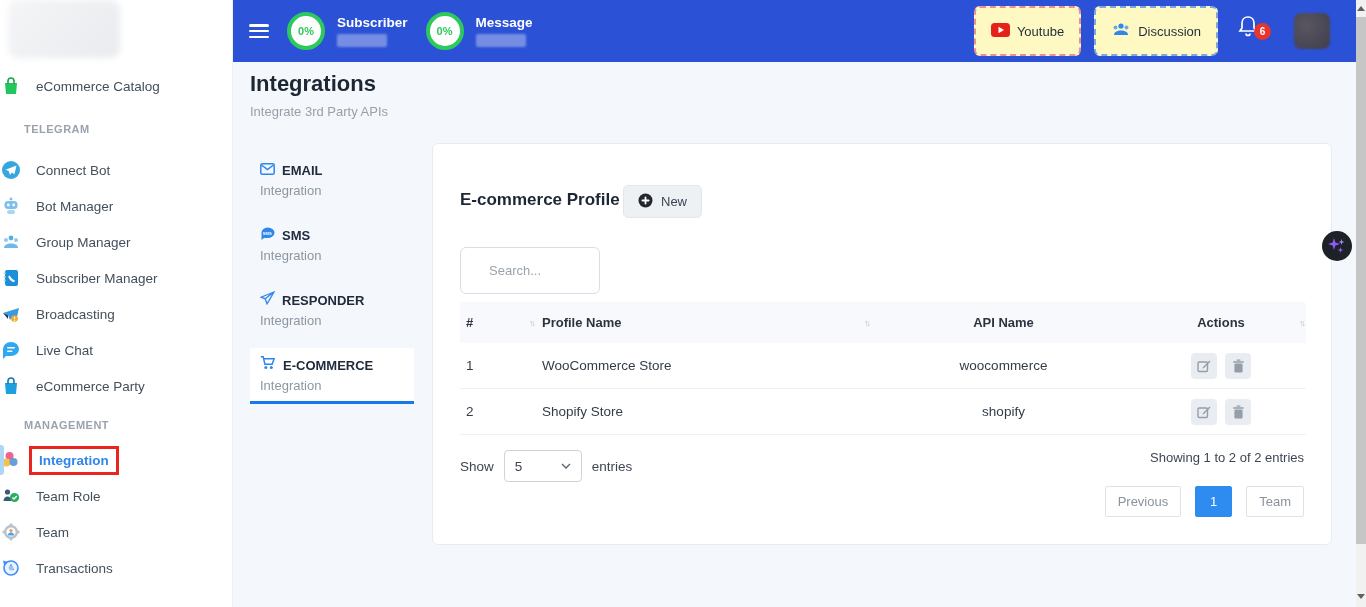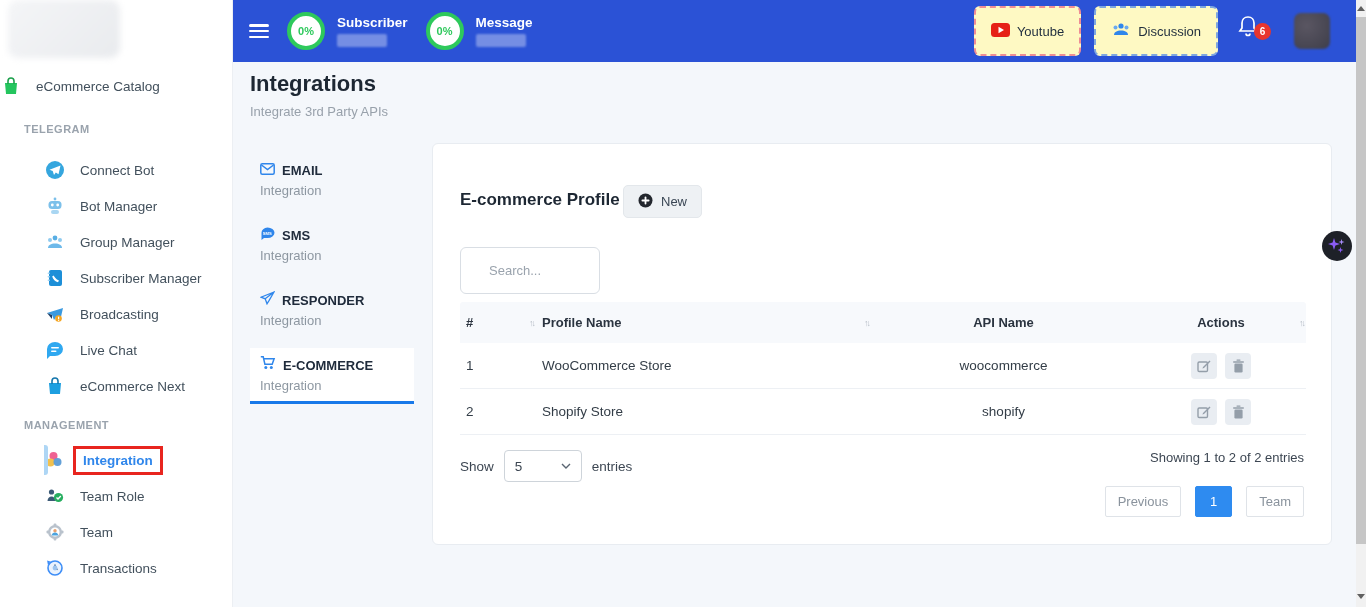--- a/index.html
+++ b/index.html
@@ -9,21 +9,21 @@
 
   
   .sidebar { position:absolute; left:0; top:0; width:233px; height:607px; background:#ffffff; border-right:1px solid #eceff3; z-index:3; }
   .logo-blob { margin:0 0 0 8px; width:112px; height:58px; background:linear-gradient(135deg,#f4f5f7,#e9ebee); border-radius:10px; filter:blur(3px); }
   .side-item { display:flex; align-items:center; height:36px; cursor:pointer; position:relative; }
   .side-item .ic { width:22px; height:20px; display:flex; align-items:center; justify-content:center; flex:0 0 22px; }
   .side-item .lbl { margin-left:14px; font-size:13.5px; color:#42505c; }
   .catalog-item { margin-top:14px; height:28px; }
   .section-head { margin-top:20px; height:18px; padding-left:24px; font-size:11px; font-weight:bold; letter-spacing:.5px; color:#9aa3ad; display:flex; align-items:center; }
   .section-head.mgmt { margin-top:12px; }
-  .side-group { margin-top:14px;margin-left:44px; }
+  .side-group { margin-top:14px; }
   .side-group.mgmt { margin-top:8px; }
   .active-bar { position:absolute; left:0; top:3px; width:4px; height:30px; background:#aed6f5; border-radius:0 3px 3px 0; }
   .hl-red { border:3px solid #e8251f; padding:2px 7px 3px 7px; margin-left:7px; }
   .hl-red .lbl-active { font-size:13.5px; font-weight:bold; color:#2f86eb; margin:0; }
 
   
   .topbar { position:absolute; left:233px; top:0; width:1123px; height:62px; background:#2b52d6; z-index:2; display:flex; align-items:center; }
   .burger { margin-left:16px; width:20px; height:14px; display:flex; flex-direction:column; justify-content:space-between; cursor:pointer; }
   .burger span { display:block; height:2.5px; background:#fff; border-radius:2px; }
   .stat { display:flex; align-items:center; margin-left:18px; }
@@ -171,21 +171,21 @@
         </span>
         <span class="lbl">Live Chat</span>
       </div>
       <div class="side-item">
         <span class="ic">
           <svg width="20" height="20" viewBox="0 0 20 20">
               <path d="M4 7 h12 l-1 11 H5 Z" fill="#1d9fe0"></path>
               <path d="M7 8 V5 a3 3 0 0 1 6 0 v3" fill="none" stroke="#1677ad" stroke-width="1.6"></path>
             </svg>
         </span>
-        <span class="lbl">eCommerce Next</span>
+        <span class="lbl">eCommerce Party</span>
       </div>
     </div>
 
     <div class="section-head mgmt">MANAGEMENT</div>
 
     <div class="side-group mgmt">
       <div class="side-item">
         <span class="active-bar"></span>
         <span class="ic">
           <svg width="20" height="20" viewBox="0 0 20 20">

